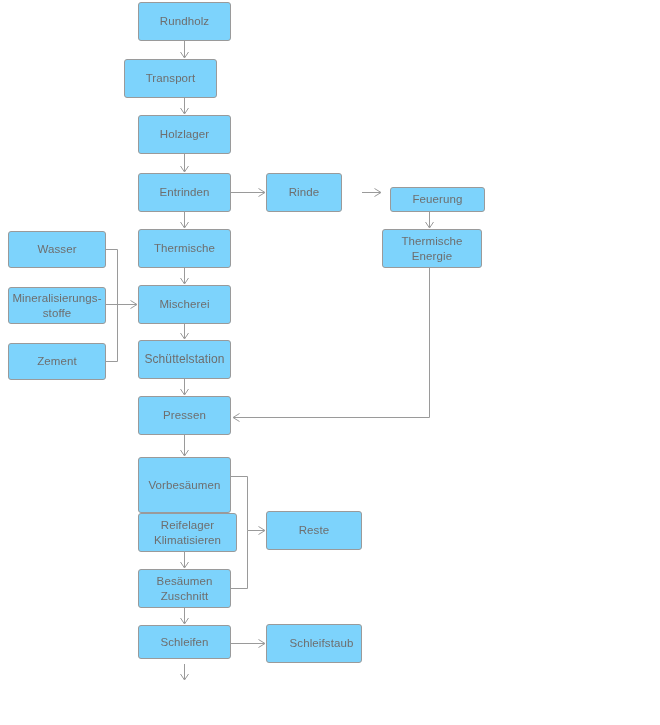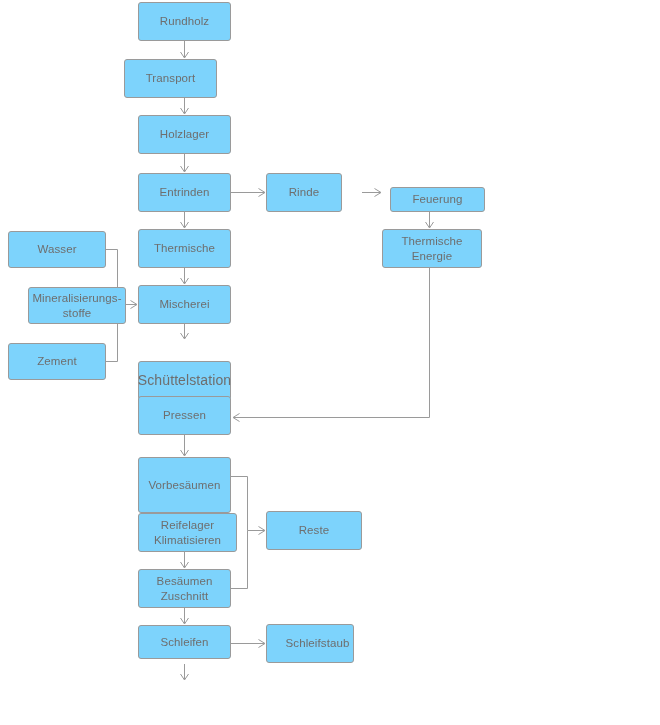--- a/index.html
+++ b/index.html
@@ -163,34 +163,34 @@
 
     </g>
   </svg>
 
   <div class="node" style="left:138px;  top:2px;   width:93px; height:39px;">Rundholz</div>
   <div class="node" style="left:124px;  top:59px;  width:93px; height:39px;">Transport</div>
   <div class="node" style="left:138px;  top:115px; width:93px; height:39px;">Holzlager</div>
   <div class="node" style="left:138px;  top:173px; width:93px; height:39px;">Entrinden</div>
   <div class="node" style="left:138px;  top:229px; width:93px; height:39px;">Thermische</div>
   <div class="node" style="left:138px;  top:285px; width:93px; height:39px;">Mischerei</div>
-  <div class="node" style="left:138px;  top:340px; width:93px; height:39px; font-size:14px;margin-top:21px;">Schüttelstation</div>
+  <div class="node" style="left:138px;  top:340px; width:93px; height:39px; font-size:12px;">Schüttelstation</div>
   <div class="node" style="left:138px;  top:396px; width:93px; height:39px;">Pressen</div>
   <div class="node" style="left:138px;  top:457px; width:93px; height:56px;">Vorbesäumen</div>
   <div class="node" style="left:138px; top:513px; width:99px; height:39px;">Reifelager
 Klimatisieren</div>
   <div class="node" style="left:138px; top:569px; width:93px; height:39px;">Besäumen
 Zuschnitt</div>
   <div class="node" style="left:138px; top:625px; width:93px; height:34px;">Schleifen</div>
 
   <div class="node" style="left:266px; top:173px; width:76px; height:39px;">Rinde</div>
   <div class="node" style="left:390px; top:173px; width:95px; height:25px;margin-top:14px;">Feuerung</div>
   <div class="node" style="left:382px; top:229px; width:100px; height:39px;">Thermische
 Energie</div>
   <div class="node" style="left:266px; top:511px; width:96px; height:39px;">Reste</div>
-  <div class="node" style="left:266px; top:624px; width:88px; height:39px;padding-left:19px;">Schleifstaub</div>
+  <div class="node" style="left:266px; top:624px; width:96px; height:39px;padding-left:19px;">Schleifstaub</div>
 
   <div class="node" style="left:8px; top:231px; width:98px; height:37px;">Wasser</div>
-  <div class="node" style="left:8px; top:287px; width:98px; height:37px;margin-left:20px;">Mineralisierungs-
+  <div class="node" style="left:8px; top:287px; width:98px; height:37px;">Mineralisierungs-
 stoffe</div>
   <div class="node" style="left:8px; top:343px; width:98px; height:37px;">Zement</div>
 
 </div>
 
 </body></html>

